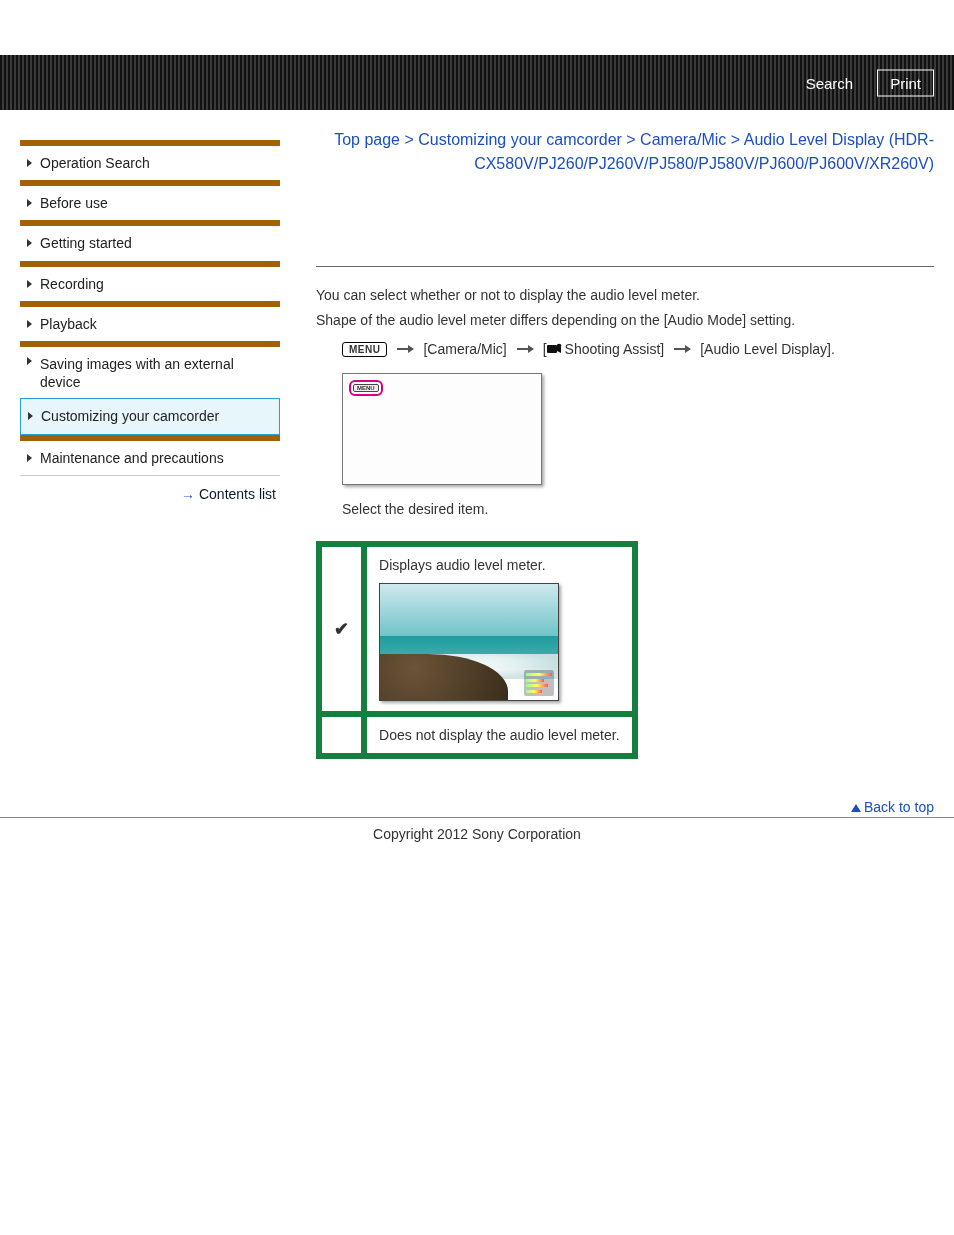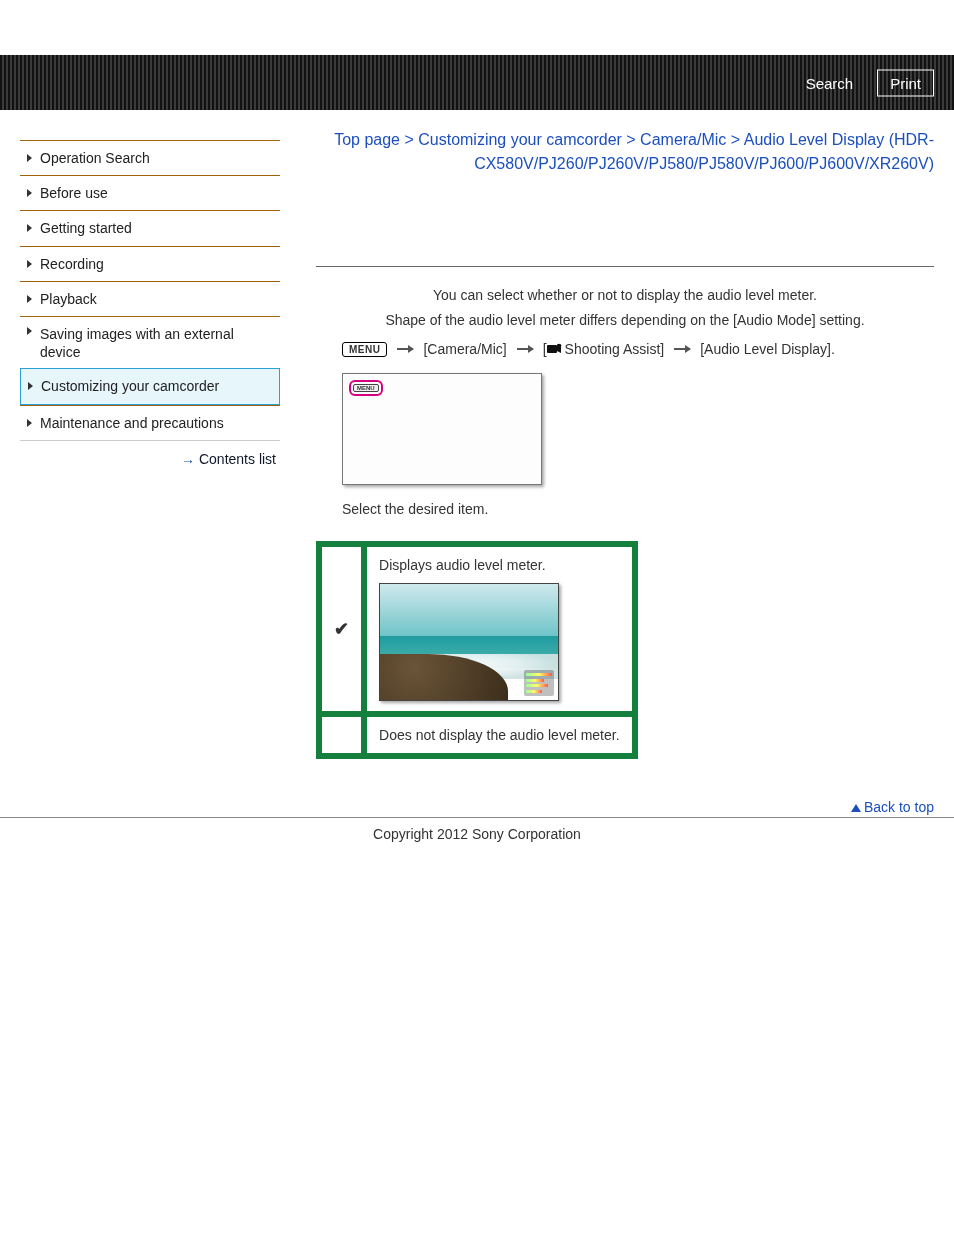--- a/index.html
+++ b/index.html
@@ -50,21 +50,21 @@
     flex: 0 0 260px;
     padding-top: 30px;
   }
   .nav-list {
     list-style: none;
     margin: 0;
     padding: 0;
     border-bottom: 1px solid #ccc;
   }
   .nav-item {
-    border-top: 1px solid #a16207;
+    border-top: 6px solid #a16207;
     padding: 8px 8px 8px 20px;
     position: relative;
     color: #222;
     cursor: pointer;
     line-height: 1.3;
   }
   .nav-item::before {
     content: "";
     position: absolute;
     left: 7px;
@@ -105,21 +105,21 @@
     text-align: right;
     line-height: 1.5;
     font-size: 16px;
   }
   .breadcrumb a { color: #1b4fbf; text-decoration: none; }
   .hr {
     border: none;
     border-top: 1px solid #666;
     margin: 90px 0 18px 0;
   }
-  .body-text { margin: 0 0 4px 0; line-height: 1.5; text-align: center; }
+  .body-text { margin: 0 0 4px 0; line-height: 1.5; }
   .nav-path {
     margin: 10px 0 16px 26px;
     display: flex;
     align-items: center;
     gap: 10px;
     flex-wrap: wrap;
   }
   .menu-box {
     display: inline-block;
     border: 1px solid #000;

